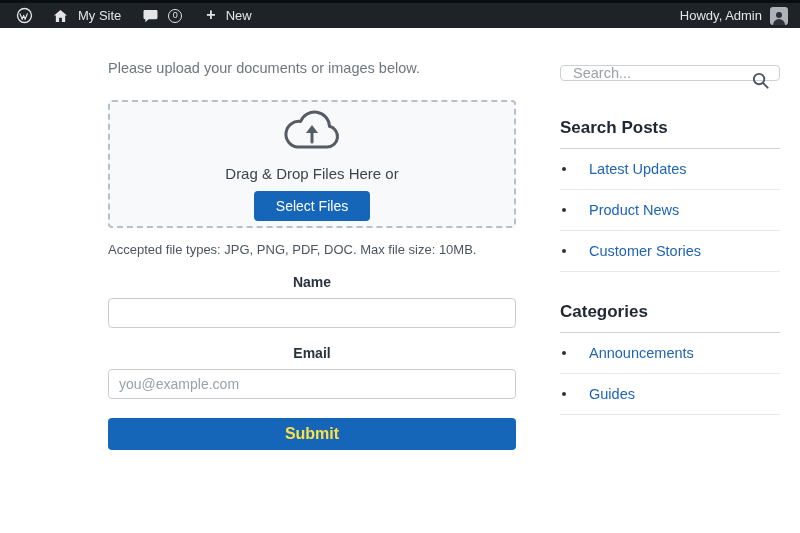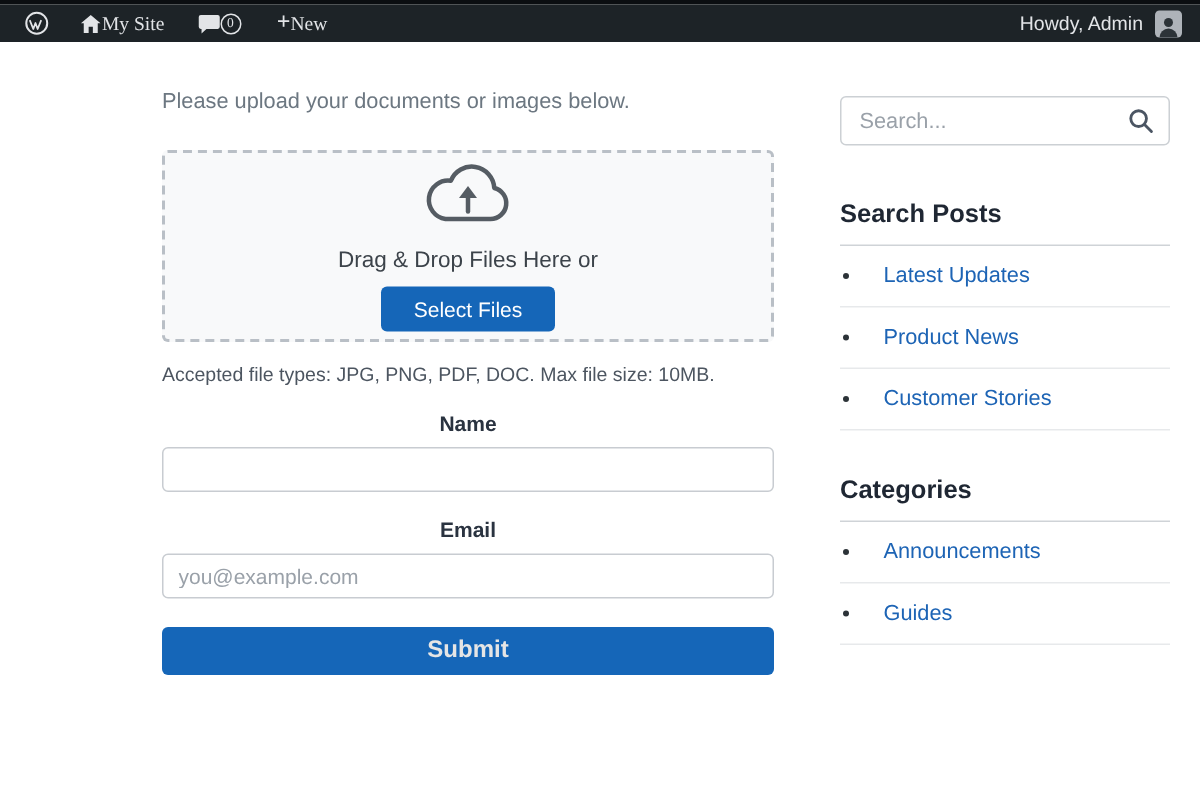--- a/index.html
+++ b/index.html
@@ -11,21 +11,21 @@
     color:#1f2733;
   }
   
   .window-edge { height:3px; background:#0b0e11; }
   .adminbar {
     height:25px; background:var(--admin-bar-bg,#1d2327);
     color:var(--admin-text,#e2e4e7);
     display:flex; align-items:center;
     font-size:13px; padding:0 12px 0 10px;
   }
-  .adminbar .item { display:flex; align-items:center; gap:0; cursor:pointer; padding:0 6px; height:100%;font-family:Liberation Serif, serif; }
+  .adminbar .item { display:flex; align-items:center; gap:10px; cursor:pointer; padding:0 6px; height:100%; }
   .adminbar svg { display:block; }
   .ab-badge {
     width:14px; height:14px; border:1.5px solid var(--admin-text,#e2e4e7);
     border-radius:50%; font-size:9px; line-height:11px; text-align:center;
   }
   .ab-plus { font-size:16px; font-weight:bold; line-height:1; margin-top:-2px; }
   .ab-right { margin-left:auto; display:flex; align-items:center; gap:8px; }
   .avatar {
     width:18px; height:18px; border-radius:3px; background:#aeb3b9;
     display:flex; align-items:flex-end; justify-content:center; overflow:hidden;
@@ -52,28 +52,28 @@
   .file-note { margin:14px 0 6px; font-size:13px; color:#4c5560; }
   .field-label { display:block; margin:17px 0 8px; font-size:14px; font-weight:bold; color:#2a3340;text-align:center; }
   .text-input {
     width:100%; height:30px; border:1px solid #c8ccd1; border-radius:4px;
     padding:0 10px; font-size:14px; color:#2a3340; background:#fff;
     font-family:"Liberation Sans", sans-serif;
   }
   .text-input::placeholder { color:#9aa1a9; }
   .btn-submit {
     width:100%; height:32px; margin-top:19px;
-    background:var(--accent,#1566b8); color:#e5e5e5; border:none; border-radius:4px;
+    background:var(--accent,#1566b8); color:#fde047; border:none; border-radius:4px;
     font-size:16px; font-weight:bold; cursor:pointer;
     font-family:"Liberation Sans", sans-serif;
   }
   
   .searchbox { position:relative; }
   .search-input {
-    width:100%; height:33px; border:1px solid #ccd0d4; border-radius:4px;
+    width:100%; height:16px; border:1px solid #ccd0d4; border-radius:4px;
     padding:0 34px 0 12px; font-size:14.5px; color:#2a3340;
     font-family:"Liberation Sans", sans-serif;
   }
   .search-input::placeholder { color:#9aa1a9; }
   .search-icon { position:absolute; right:10px; top:7px; cursor:pointer; }
   .widget-title {
     margin:36px 0 0; font-size:17px; font-weight:bold; color:var(--heading,#1f2733);
     padding-bottom:10px; border-bottom:1px solid #cfd3d7;
   }
   .widget-list { list-style:none; margin:0; padding:0; }

